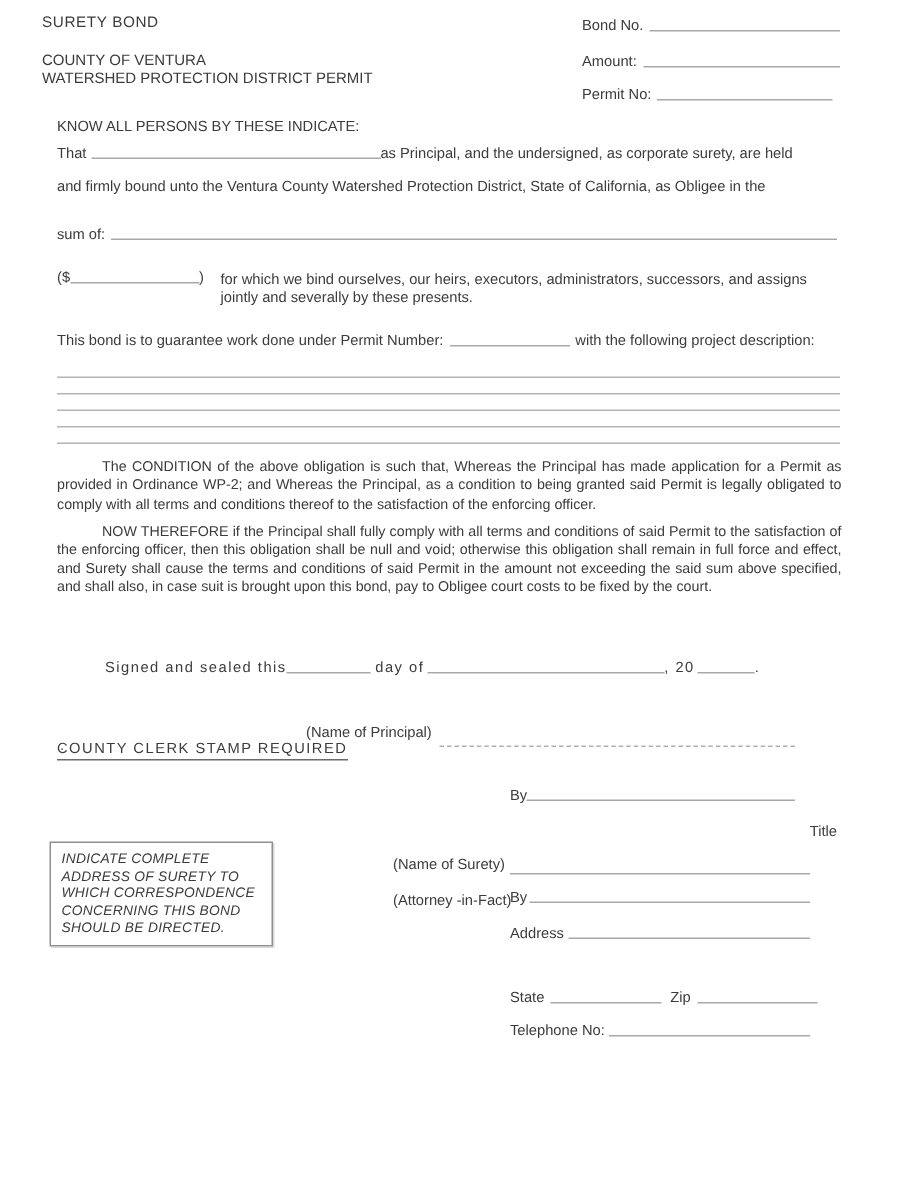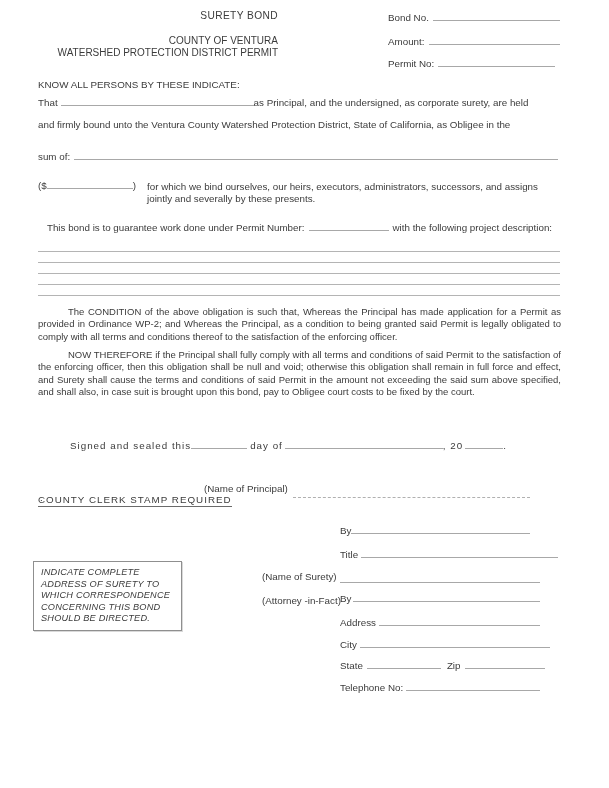--- a/index.html
+++ b/index.html
@@ -15,21 +15,21 @@
   .abs{position:absolute;}
   .row{display:flex;align-items:flex-end;}
   .lbl{white-space:nowrap;}
   .blank{
     border-bottom:1px solid #a8a8a8;
     align-self:flex-end;
     height:1px;
     margin-bottom:2px;
   }
   .grow{flex:1;}
-  .center{text-align:right;}
+  .center{text-align:left;}
   .para{
     text-align:justify;
     text-indent:30px;
     font-size:9.5px;
     line-height:12.4px;
   }
   .desc-line{height:1px;background:#b4b4b4;margin-bottom:10px;}
   .spread{letter-spacing:1px;}
   .underlined{border-bottom:1px solid #6a6a6a;padding-bottom:1px;display:inline-block;margin-top:28px;}
   .dashedline{border-bottom:1px dashed #b0b0b0;height:13px;}
@@ -83,21 +83,21 @@
   </div>
 
   <div class="abs row" style="left:38px;top:180px;width:104px;">
     <span class="lbl">($</span>
     <span class="blank" style="width:86px;"></span>
     <span class="lbl">)</span>
   </div>
   <div class="abs" style="left:147px;top:181px;">for which we bind ourselves, our heirs, executors, administrators, successors, and assigns</div>
   <div class="abs" style="left:147px;top:193px;">jointly and severally by these presents.</div>
 
-  <div class="abs row" style="left:38px;top:222px;width:523px;justify-content:center;">
+  <div class="abs row" style="left:38px;top:222px;width:523px;">
     <span class="lbl">This bond is to guarantee work done under Permit Number:</span>
     <span class="blank" style="width:80px;margin-left:4px;"></span>
     <span class="lbl" style="margin-left:4px;">with the following project description:</span>
   </div>
 
   <div class="abs" style="left:38px;top:251px;width:522px;">
       <div class="desc-line"></div>
       <div class="desc-line"></div>
       <div class="desc-line"></div>
       <div class="desc-line"></div>
@@ -123,43 +123,39 @@
 
   <div class="abs" style="left:204px;top:483px;">(Name of Principal)</div>
   <div class="abs dashedline" style="left:293px;top:484px;width:237px;"></div>
   <div class="abs" style="left:40px;top:492px;">.</div>
 
   <div class="abs row" style="left:340px;top:525px;width:190px;">
     <span class="lbl">By</span>
     <span class="blank grow"></span>
   </div>
 
-  <div class="abs row" style="left:340px;top:549px;width:218px;">
+  <div class="abs row" style="left:340px;top:549px;width:218px;flex-direction:column;">
     <span class="lbl">Title</span>
     <span class="blank grow" style="margin-left:3px;"></span>
   </div>
 
   <div class="abs" style="left:262px;top:571px;">(Name of Surety)</div>
   <div class="abs blank" style="left:340px;top:570px;width:200px;height:12px;"></div>
 
   <div class="abs" style="left:262px;top:595px;">(Attorney -in-Fact)</div>
   <div class="abs row" style="left:340px;top:593px;width:200px;">
     <span class="lbl">By</span>
     <span class="blank grow" style="margin-left:2px;"></span>
   </div>
 
   <div class="abs row" style="left:340px;top:617px;width:200px;">
     <span class="lbl">Address</span>
     <span class="blank grow" style="margin-left:3px;"></span>
   </div>
 
-  <div class="abs row" style="left:340px;top:639px;width:210px;">
-    <span class="lbl">City</span>
-    <span class="blank grow" style="margin-left:3px;"></span>
-  </div>
 
   <div class="abs row" style="left:340px;top:660px;width:205px;">
     <span class="lbl">State</span>
     <span class="blank" style="width:74px;margin-left:4px;"></span>
     <span class="lbl" style="margin-left:6px;">Zip</span>
     <span class="blank grow" style="margin-left:4px;"></span>
   </div>
 
   <div class="abs row" style="left:340px;top:682px;width:200px;">
     <span class="lbl">Telephone No:</span>

